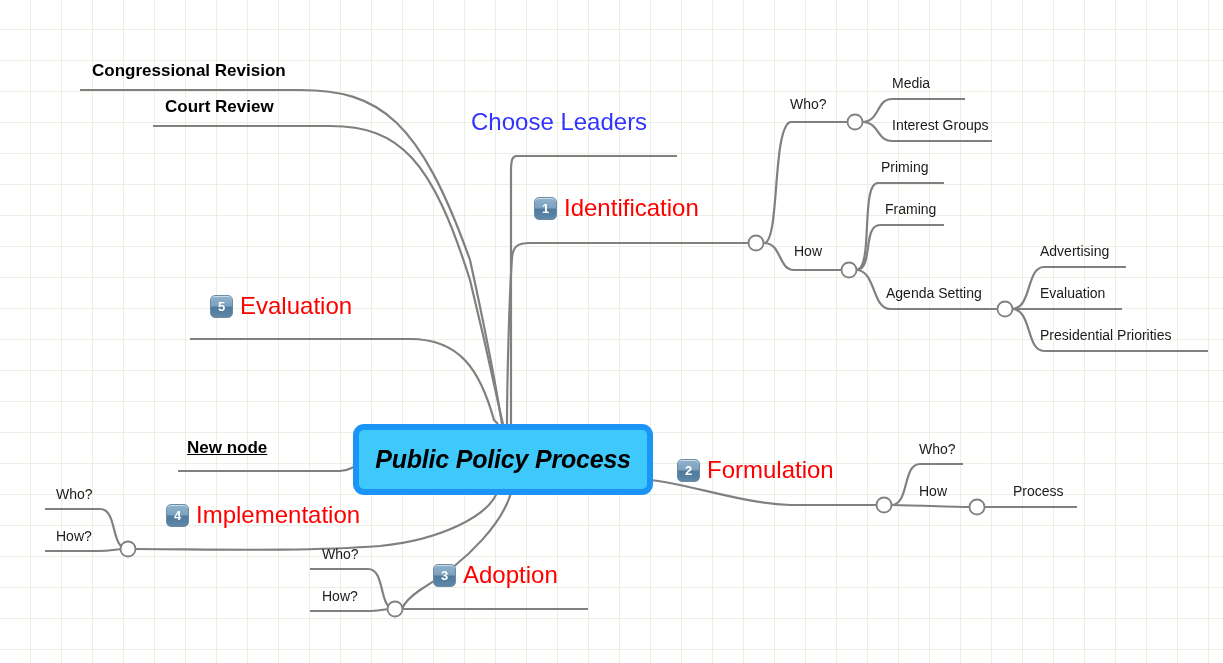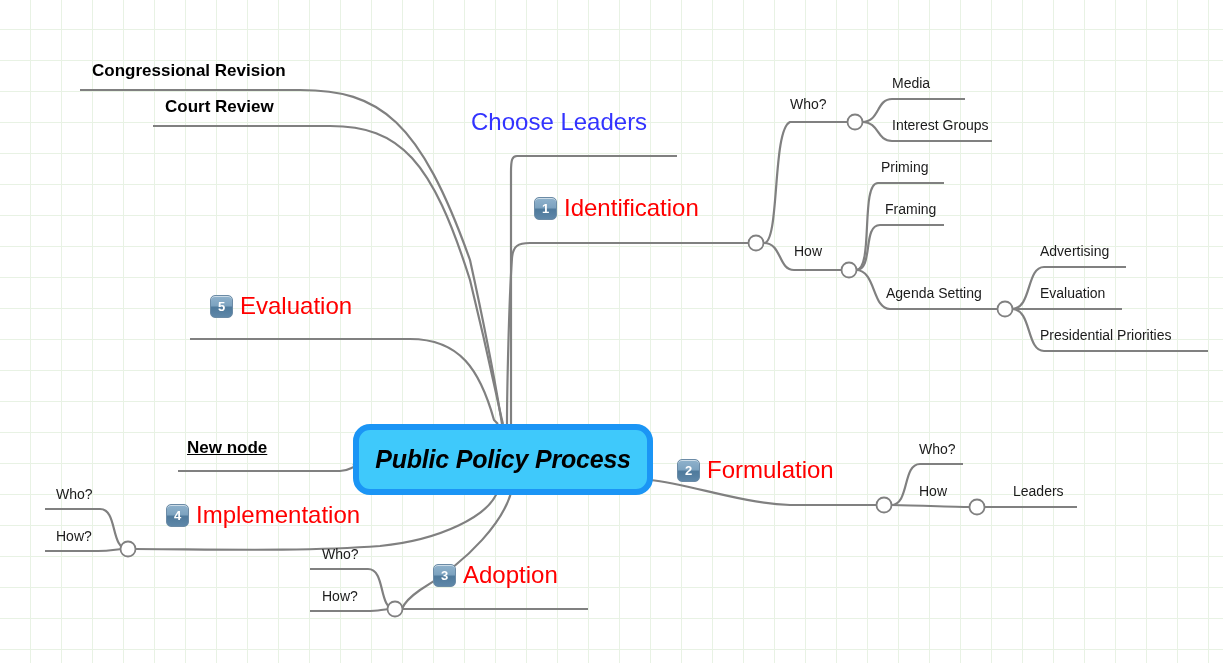--- a/index.html
+++ b/index.html
@@ -37,21 +37,21 @@
   }
   
   #root-node {
     position: absolute;
     left: 353px;
     top: 424px;
     width: 300px;
     height: 71px;
     box-sizing: border-box;
     border: 6px solid #1b95f5;
-    border-radius: 17px;
+    border-radius: 11px;
     background: #3fc9fb;
     display: flex;
     align-items: center;
     justify-content: center;
     z-index: 5;
   }
   #root-node .root-label {
     font-size: 25px;
     font-weight: bold;
     font-style: italic;
@@ -225,21 +225,21 @@
   <div class="node leaf-label" style="left:1040px; top:244px;">Advertising</div>
 
   <div class="node leaf-label" style="left:1040px; top:286px;">Evaluation</div>
 
   <div class="node leaf-label" style="left:1040px; top:328px;">Presidential Priorities</div>
 
   <div class="node sub-label" style="left:919px; top:442px;">Who?</div>
 
   <div class="node sub-label" style="left:919px; top:484px;">How</div>
 
-  <div class="node leaf-label" style="left:1013px; top:484px;">Leaders</div>
+  <div class="node leaf-label" style="left:1013px; top:484px;">Process</div>
 
   <div class="node sub-label" style="left:322px; top:547px;">Who?</div>
 
   <div class="node sub-label" style="left:322px; top:589px;">How?</div>
 
   <div class="node sub-label" style="left:56px; top:487px;">Who?</div>
 
   <div class="node sub-label" style="left:56px; top:529px;">How?</div>
 
 </div>

